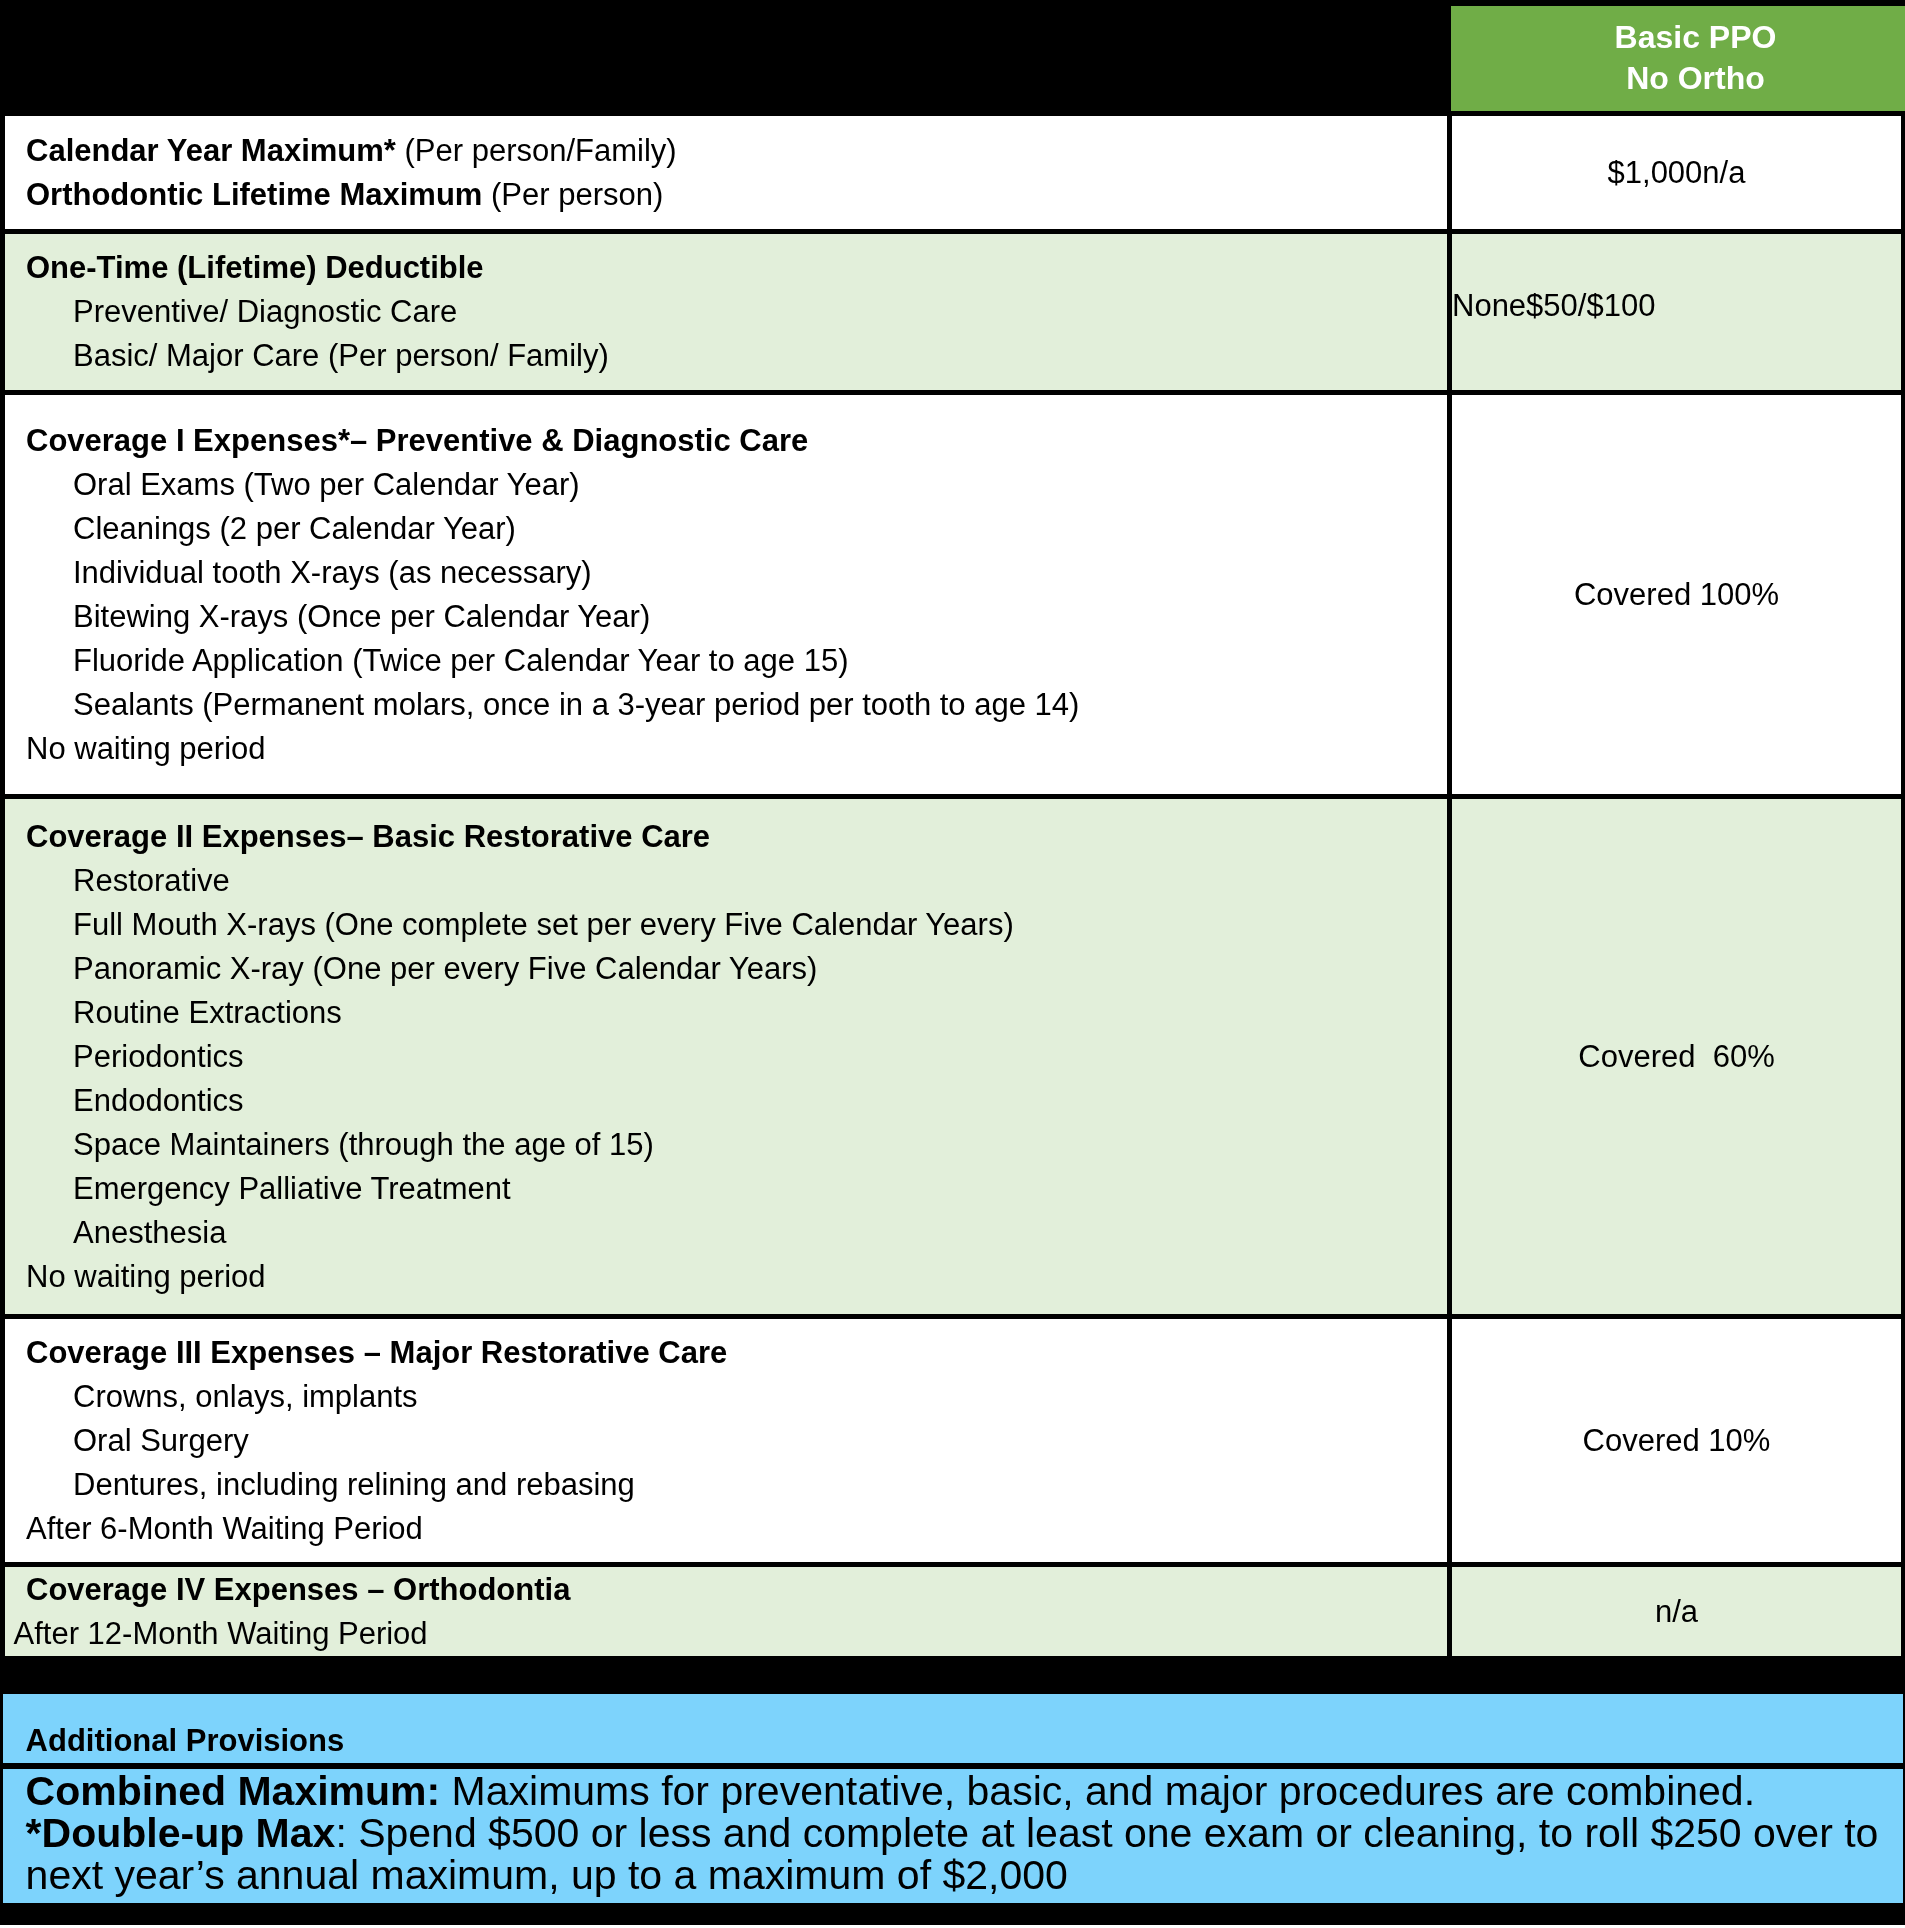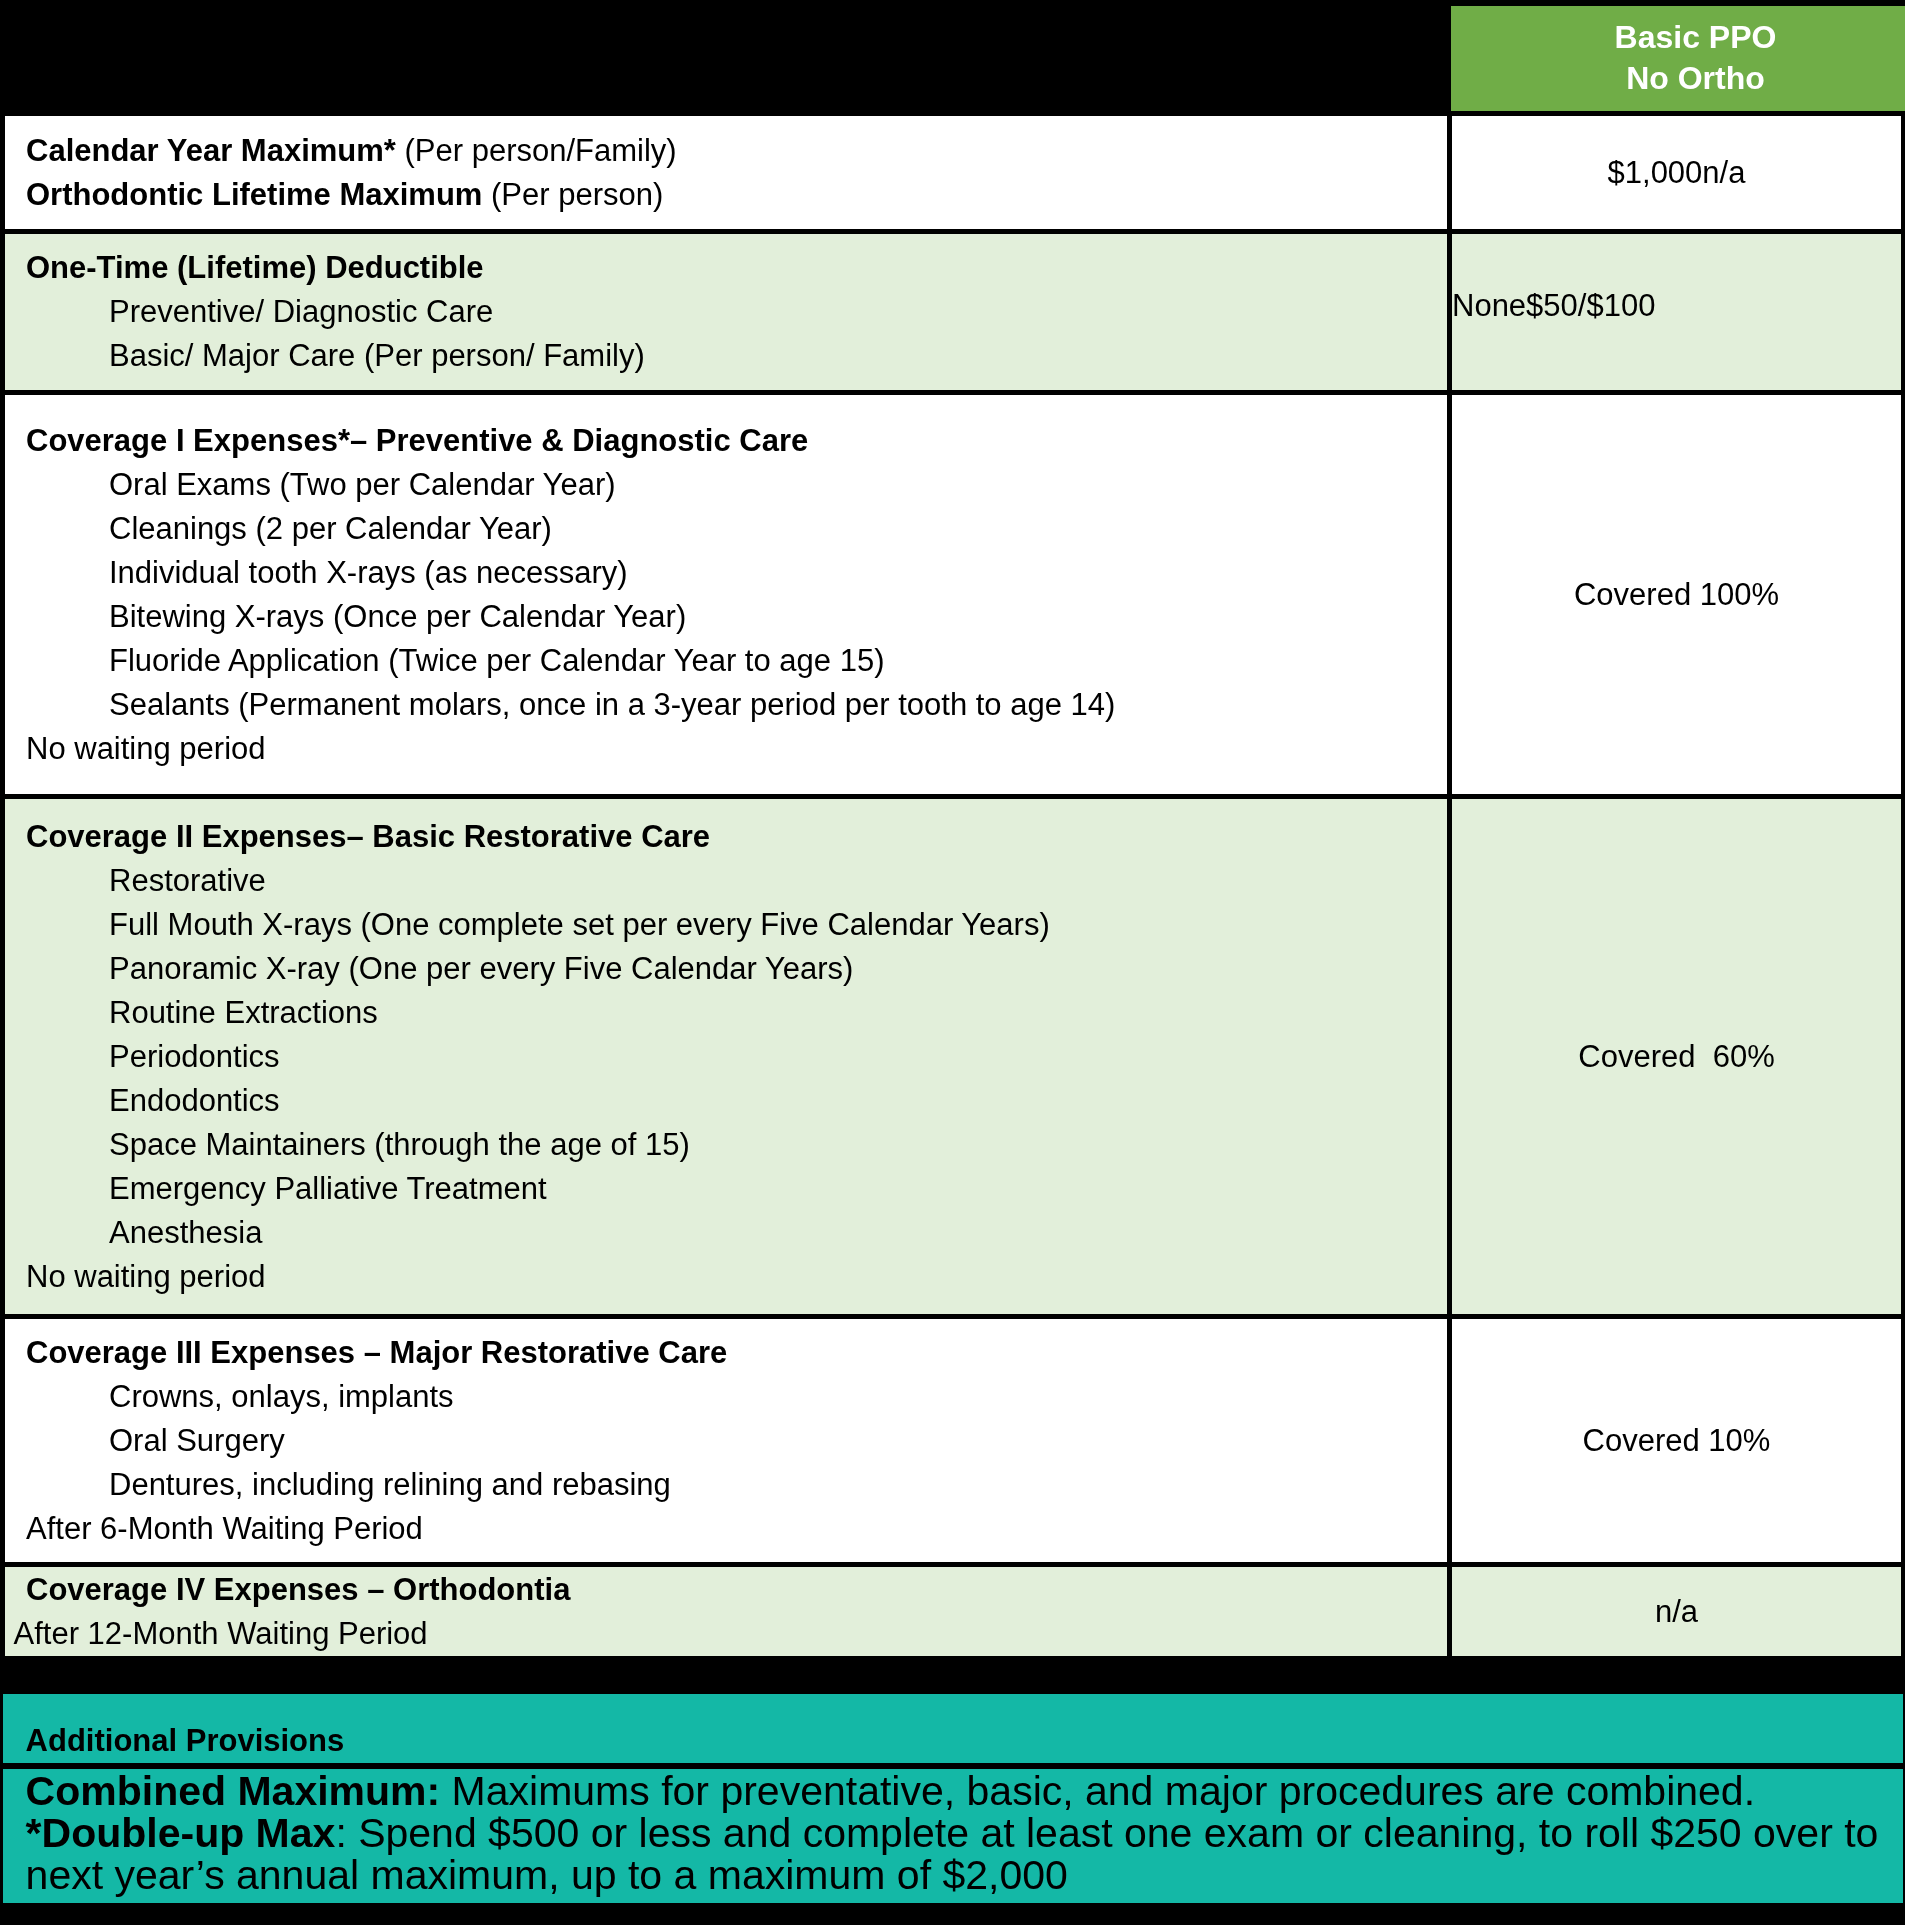--- a/index.html
+++ b/index.html
@@ -34,32 +34,32 @@
   }
   .cell-right{
     flex:1 1 auto;box-sizing:border-box;
     border-left:5.6px solid #000;border-right:5.6px solid #000;
     display:flex;flex-direction:row;align-items:center;justify-content:center;
     font-size:31px;line-height:44px;text-align:center;overflow:hidden;
   }
   .cell-right.valign-bottom{justify-content:flex-start;padding-bottom:12.2px;}
   .line{white-space:nowrap;}
   .ind-heading{padding-left:21px;}
-  .ind-item{padding-left:104px;}
+  .ind-item{padding-left:68px;}
   .ind-note{padding-left:21px;}
   .ind-flush{padding-left:8.5px;}
   .b{font-weight:700;}
   .vline{white-space:pre-wrap;}
   
   .black-band{width:1906px;height:35px;background:#000;}
   
   .additional-box{
     width:1906px;height:212px;box-sizing:border-box;
     border-left:3.8px solid #000;border-right:3.8px solid #000;border-top:3.8px solid #000;
-    background:#14b8a6;overflow:hidden;
+    background:#7dd3fc;overflow:hidden;
   }
   .additional-title{
     font-weight:700;font-size:31px;line-height:44px;
     padding:24.5px 0 0 22.6px;border-bottom:6.6px solid #000;height:44px;
   }
   .provisions{
     font-size:41px;line-height:42px;padding:1.9px 19px 0 22.6px;
   }
   .provision-item{margin:0;}
   .bottom-bar{width:1906px;height:21.7px;background:#000;}

